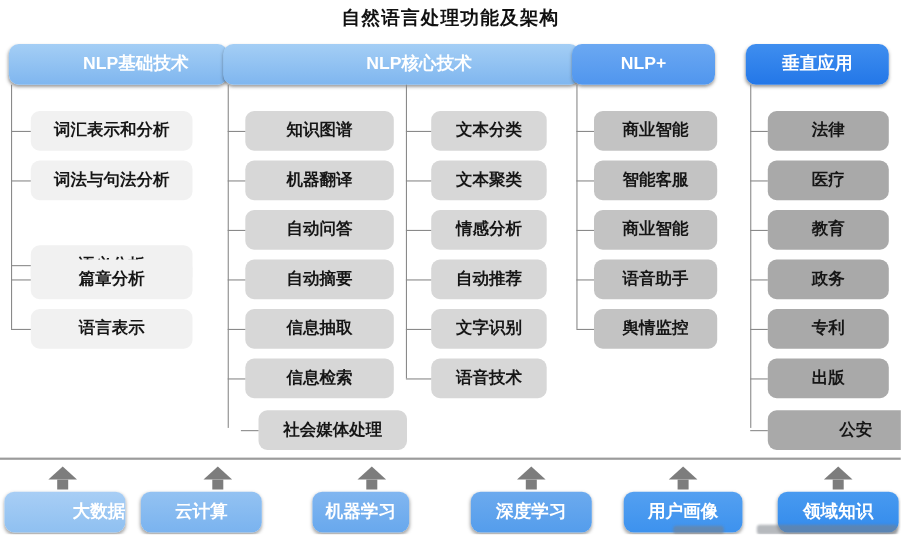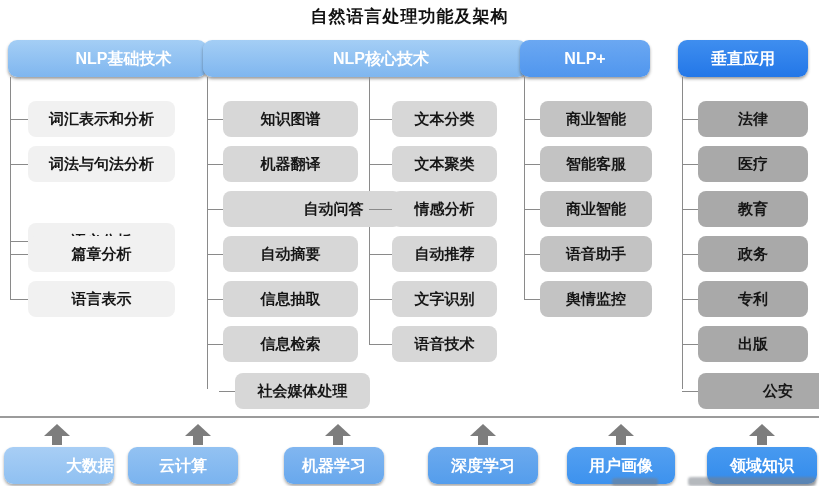--- a/index.html
+++ b/index.html
@@ -70,21 +70,21 @@
   <div class="vline" style="left:682px;top:77px;height:312px;"></div>
 
   <div class="item c1" style="top:101px;">词汇表示和分析</div>
   <div class="item c1" style="top:146px;">词法与句法分析</div>
   <div class="item c1" style="top:191px;margin-top:32px;">语义分析</div>
   <div class="item c1" style="top:236px;">篇章分析</div>
   <div class="item c1" style="top:281px;">语言表示</div>
 
   <div class="item c2l" style="top:101px;">知识图谱</div>
   <div class="item c2l" style="top:146px;">机器翻译</div>
-  <div class="item c2l" style="top:191px;padding-left:43px;">自动问答</div>
+  <div class="item c2l" style="top:191px;">自动问答</div>
   <div class="item c2l" style="top:236px;">自动摘要</div>
   <div class="item c2l" style="top:281px;">信息抽取</div>
   <div class="item c2l" style="top:326px;">信息检索</div>
   <div class="item c2l" style="top:373px;margin-left:12px;">社会媒体处理</div>
 
   <div class="item c2r" style="top:101px;">文本分类</div>
   <div class="item c2r" style="top:146px;">文本聚类</div>
   <div class="item c2r" style="top:191px;">情感分析</div>
   <div class="item c2r" style="top:236px;">自动推荐</div>
   <div class="item c2r" style="top:281px;">文字识别</div>
@@ -126,21 +126,21 @@
       <div class="tri"></div>
       <div class="stem"></div>
     </div>
   <div class="arrow" style="left:749px;">
       <div class="tri"></div>
       <div class="stem"></div>
     </div>
 
   <div class="fbox" style="left:4px;width:110px;background:linear-gradient(180deg,#a8cef5,#8fc0f1);text-align:right;">大数据</div>
   <div class="fbox" style="left:128px;width:110px;background:linear-gradient(180deg,#93c2f2,#7ab3ef);">云计算</div>
-  <div class="fbox" style="left:284px;width:100px;background:linear-gradient(180deg,#81b6f0,#68a8ed);">机器学习</div>
+  <div class="fbox" style="left:284px;width:88px;background:linear-gradient(180deg,#81b6f0,#68a8ed);">机器学习</div>
   <div class="fbox" style="left:428px;width:110px;background:linear-gradient(180deg,#6caaee,#549dec);">深度学习</div>
   <div class="fbox" style="left:567px;width:108px;background:linear-gradient(180deg,#54a0f1,#3d92ee);">用户画像</div>
   <div class="fbox" style="left:707px;width:110px;background:linear-gradient(180deg,#489af0,#338bec);">领域知识</div>
 
   <div class="wm" style="left:612px;top:478px;width:46px;height:8px;"></div>
   <div class="wm" style="left:688px;top:477px;width:128px;height:9px;"></div>
 
 </div>
 
 </body></html>

